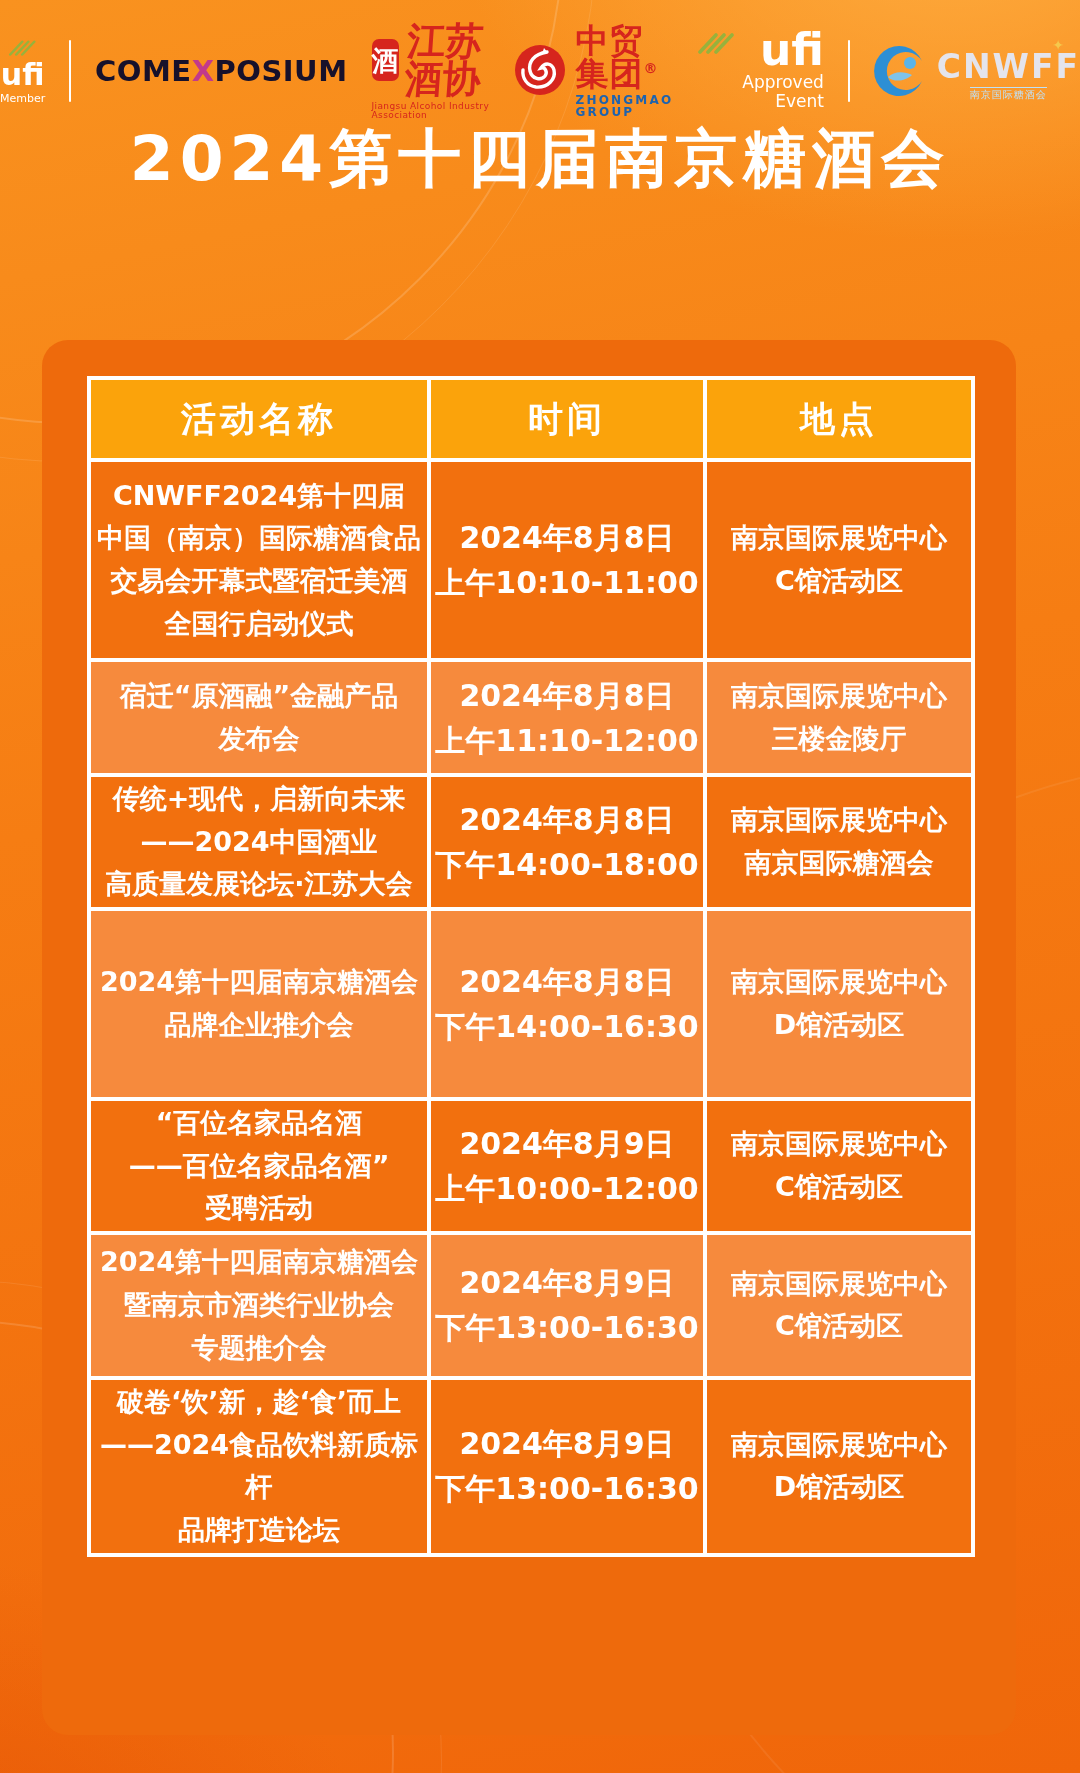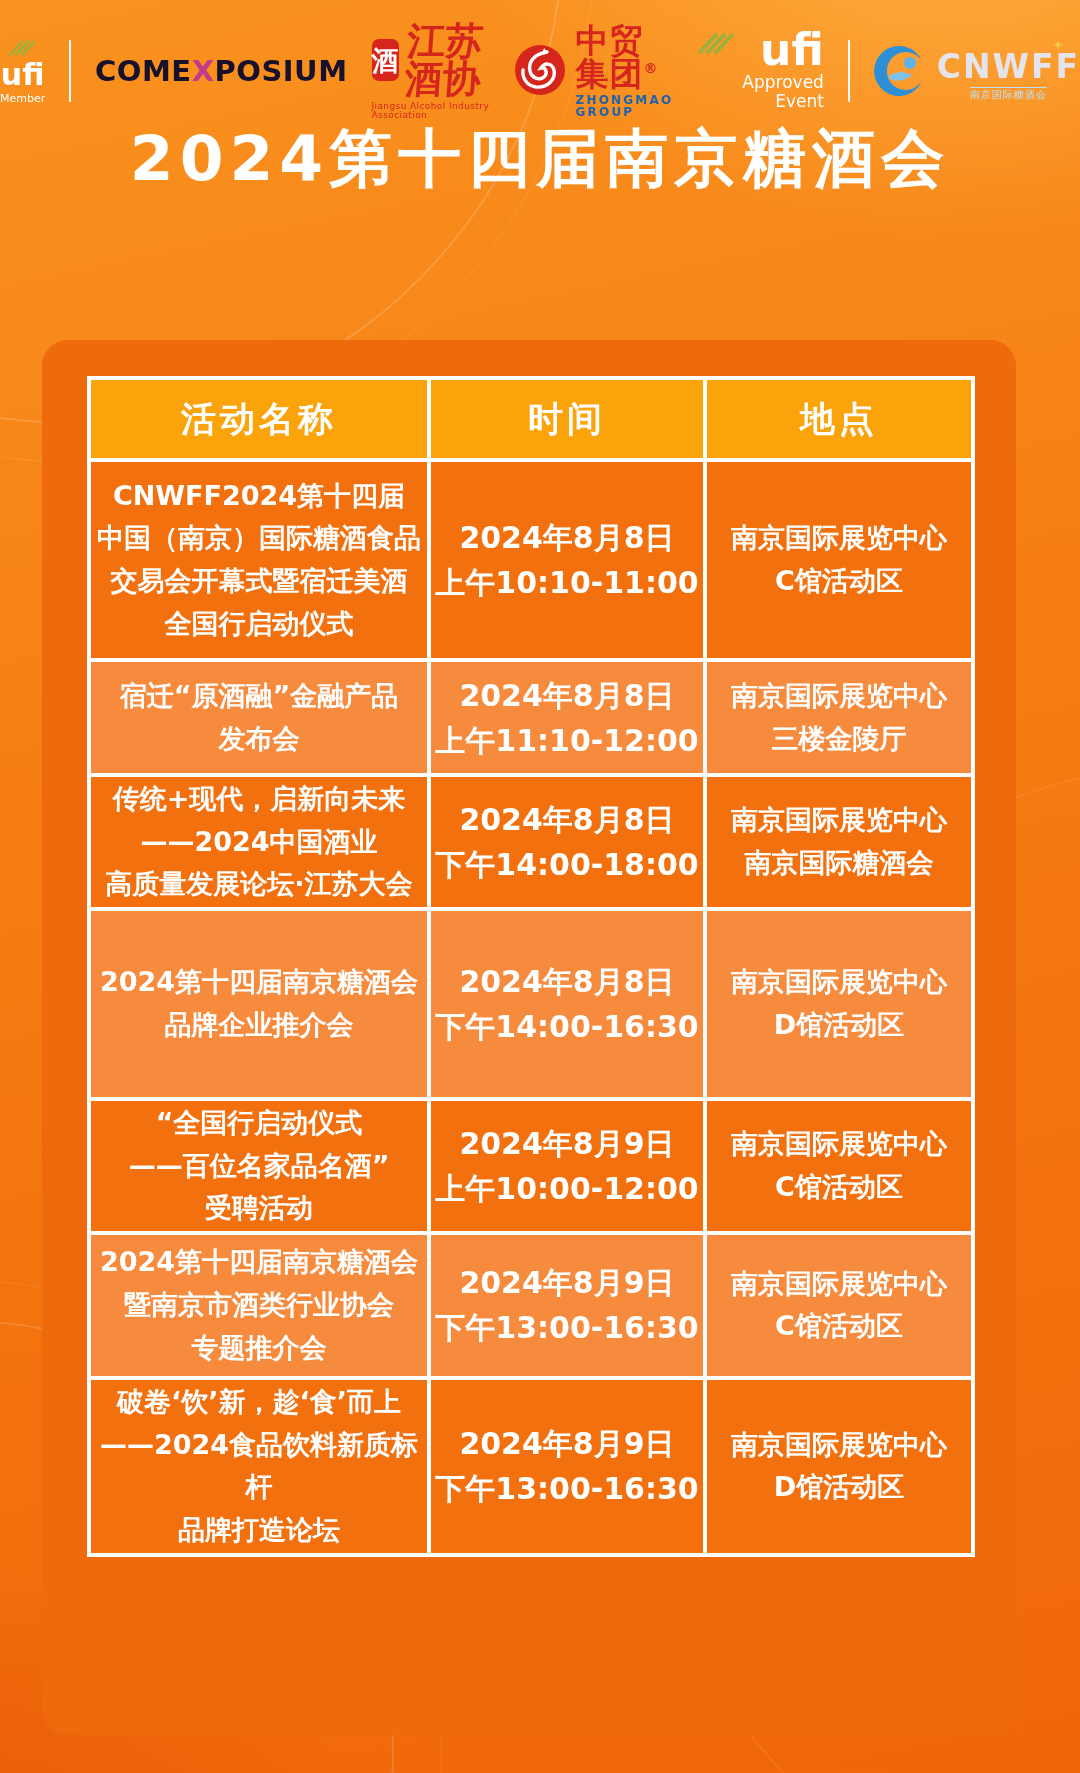--- a/index.html
+++ b/index.html
@@ -253,21 +253,21 @@
               <div>2024年8月8日</div>
               <div>下午14:00-16:30</div>
             </td>
             <td class="cell-place">
               <div>南京国际展览中心</div>
               <div>D馆活动区</div>
             </td>
           </tr>
           <tr>
             <td class="cell-name">
-              <div>“全国行启动仪式</div>
+              <div>“百位名家品名酒</div>
               <div>——百位名家品名酒”</div>
               <div>受聘活动</div>
             </td>
             <td class="cell-time">
               <div>2024年8月9日</div>
               <div>上午10:00-12:00</div>
             </td>
             <td class="cell-place">
               <div>南京国际展览中心</div>
               <div>C馆活动区</div>

